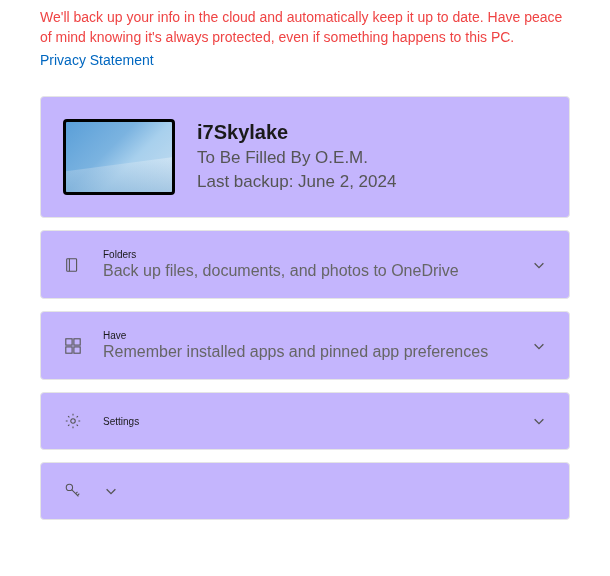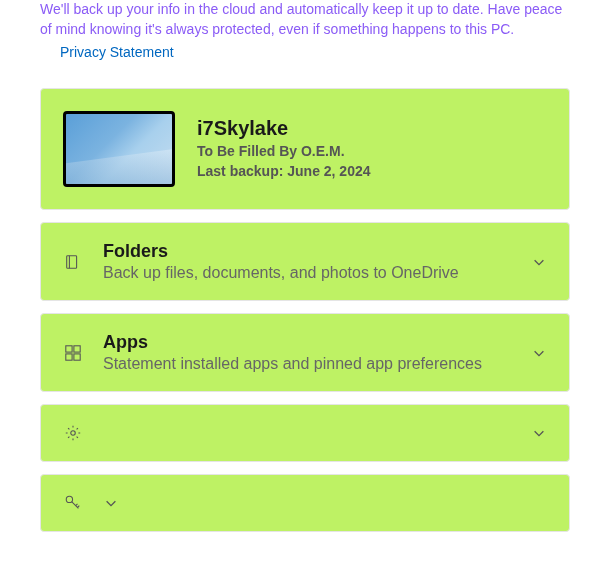--- a/index.html
+++ b/index.html
@@ -10,39 +10,38 @@
     }
     body {
       background: #ffffff;
       width: 610px;
       height: 576px;
       padding: 0;
       color: #1a1a1a;
     }
     .intro-text {
       font-size: 14px;
-      color: #8b5cf6;
+      color: #ef4444;
       line-height: 1.4;
-      padding: 0 40px 4px 40px;
+      padding: 8px 40px 4px 40px;
     }
     .privacy-link {
       color: #0067c0;
       font-size: 14px;
       padding: 0 40px 28px 40px;
       display: inline-block;
       cursor: pointer;
-      margin-left: 20px;
     }
     .content-wrapper {
       padding: 0 40px;
     }
     .card {
       border: 1px solid #e5e5e5;
       border-radius: 4px;
-      background: #bef264;
+      background: #c4b5fd;
       margin-bottom: 12px;
     }
     .device-card {
       padding: 22px;
       display: flex;
       align-items: center;
       gap: 22px;
     }
     .device-thumb {
       width: 112px;
@@ -68,24 +67,23 @@
       display: flex;
       flex-direction: column;
     }
     .device-name {
       font-size: 20px;
       font-weight: 600;
       color: #1a1a1a;
       margin-bottom: 2px;
     }
     .device-sub {
-      font-size: 14px;
+      font-size: 17px;
       color: #555;
       line-height: 1.4;
-      font-weight: bold;
     }
     .expand-row {
       padding: 18px 22px;
       display: flex;
       align-items: center;
       gap: 20px;
       cursor: pointer;
     }
     .row-icon {
       width: 20px;
@@ -96,23 +94,22 @@
       color: #555;
       flex-shrink: 0;
     }
     .row-text {
       flex: 1;
       display: flex;
       flex-direction: column;
       gap: 2px;
     }
     .row-title {
-      font-size: 18px;
+      font-size: 10px;
       color: #1a1a1a;
-      font-weight: bold;
     }
     .row-desc {
       font-size: 16px;
       color: #666;
     }
     .chevron {
       width: 16px;
       height: 16px;
       display: flex;
       align-items: center;
@@ -161,38 +158,39 @@
   <div class="card expand-row">
     <div class="row-icon">
       <svg viewBox="0 0 20 20" width="18" height="18" fill="none" stroke="currentColor" stroke-width="1.2">
         <rect x="2" y="2" width="7" height="7"></rect>
         <rect x="11" y="2" width="7" height="7"></rect>
         <rect x="2" y="11" width="7" height="7"></rect>
         <rect x="11" y="11" width="7" height="7"></rect>
       </svg>
     </div>
     <div class="row-text">
-      <div class="row-title">Apps</div>
-      <div class="row-desc">Statement installed apps and pinned app preferences</div>
+      <div class="row-title">Have</div>
+      <div class="row-desc">Remember installed apps and pinned app preferences</div>
     </div>
     <div class="chevron">
       <svg viewBox="0 0 16 16" width="14" height="14" fill="none" stroke="currentColor" stroke-width="1.5">
         <path d="M3 6 L8 11 L13 6"></path>
       </svg>
     </div>
   </div>
 
   <div class="card expand-row">
     <div class="row-icon">
       <svg viewBox="0 0 20 20" width="18" height="18" fill="none" stroke="currentColor" stroke-width="1.2">
         <circle cx="10" cy="10" r="2.5"></circle>
         <path d="M10 2 L10 4 M10 16 L10 18 M2 10 L4 10 M16 10 L18 10 M4.5 4.5 L6 6 M14 14 L15.5 15.5 M4.5 15.5 L6 14 M14 6 L15.5 4.5"></path>
       </svg>
     </div>
     <div class="row-text">
+      <div class="row-title">Settings</div>
     </div>
     <div class="chevron">
       <svg viewBox="0 0 16 16" width="14" height="14" fill="none" stroke="currentColor" stroke-width="1.5">
         <path d="M3 6 L8 11 L13 6"></path>
       </svg>
     </div>
   </div>
 
   <div class="card expand-row">
     <div class="row-icon">

